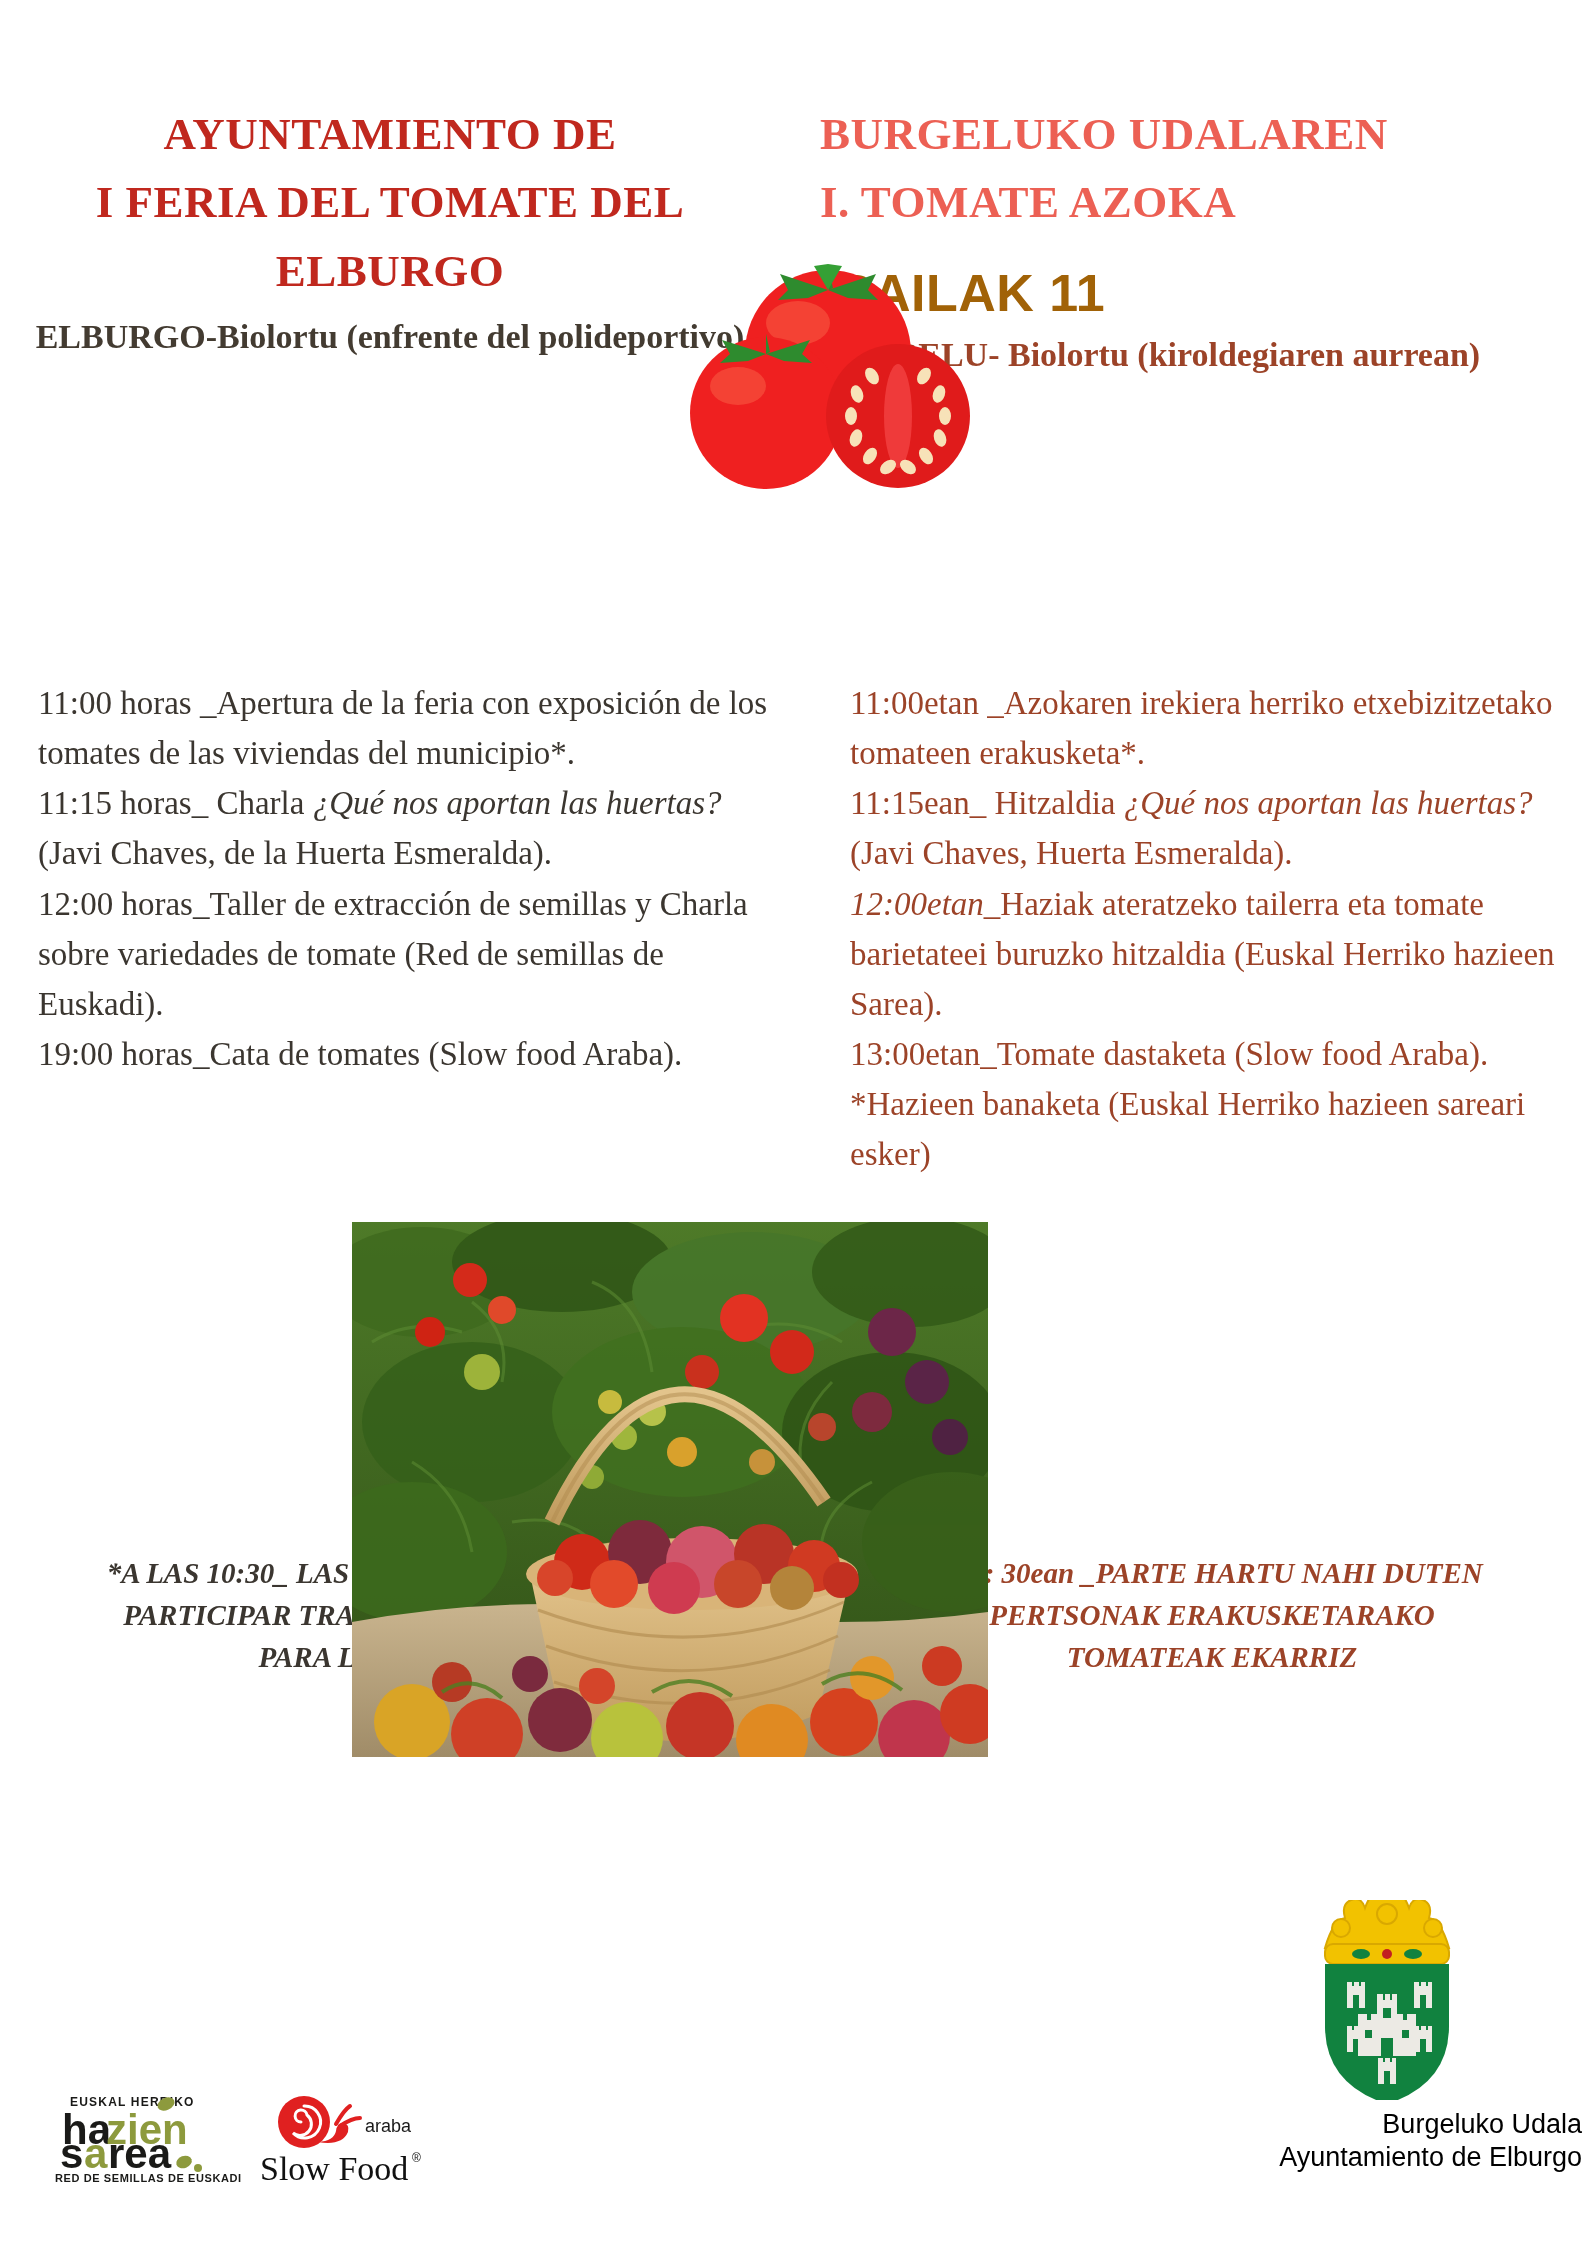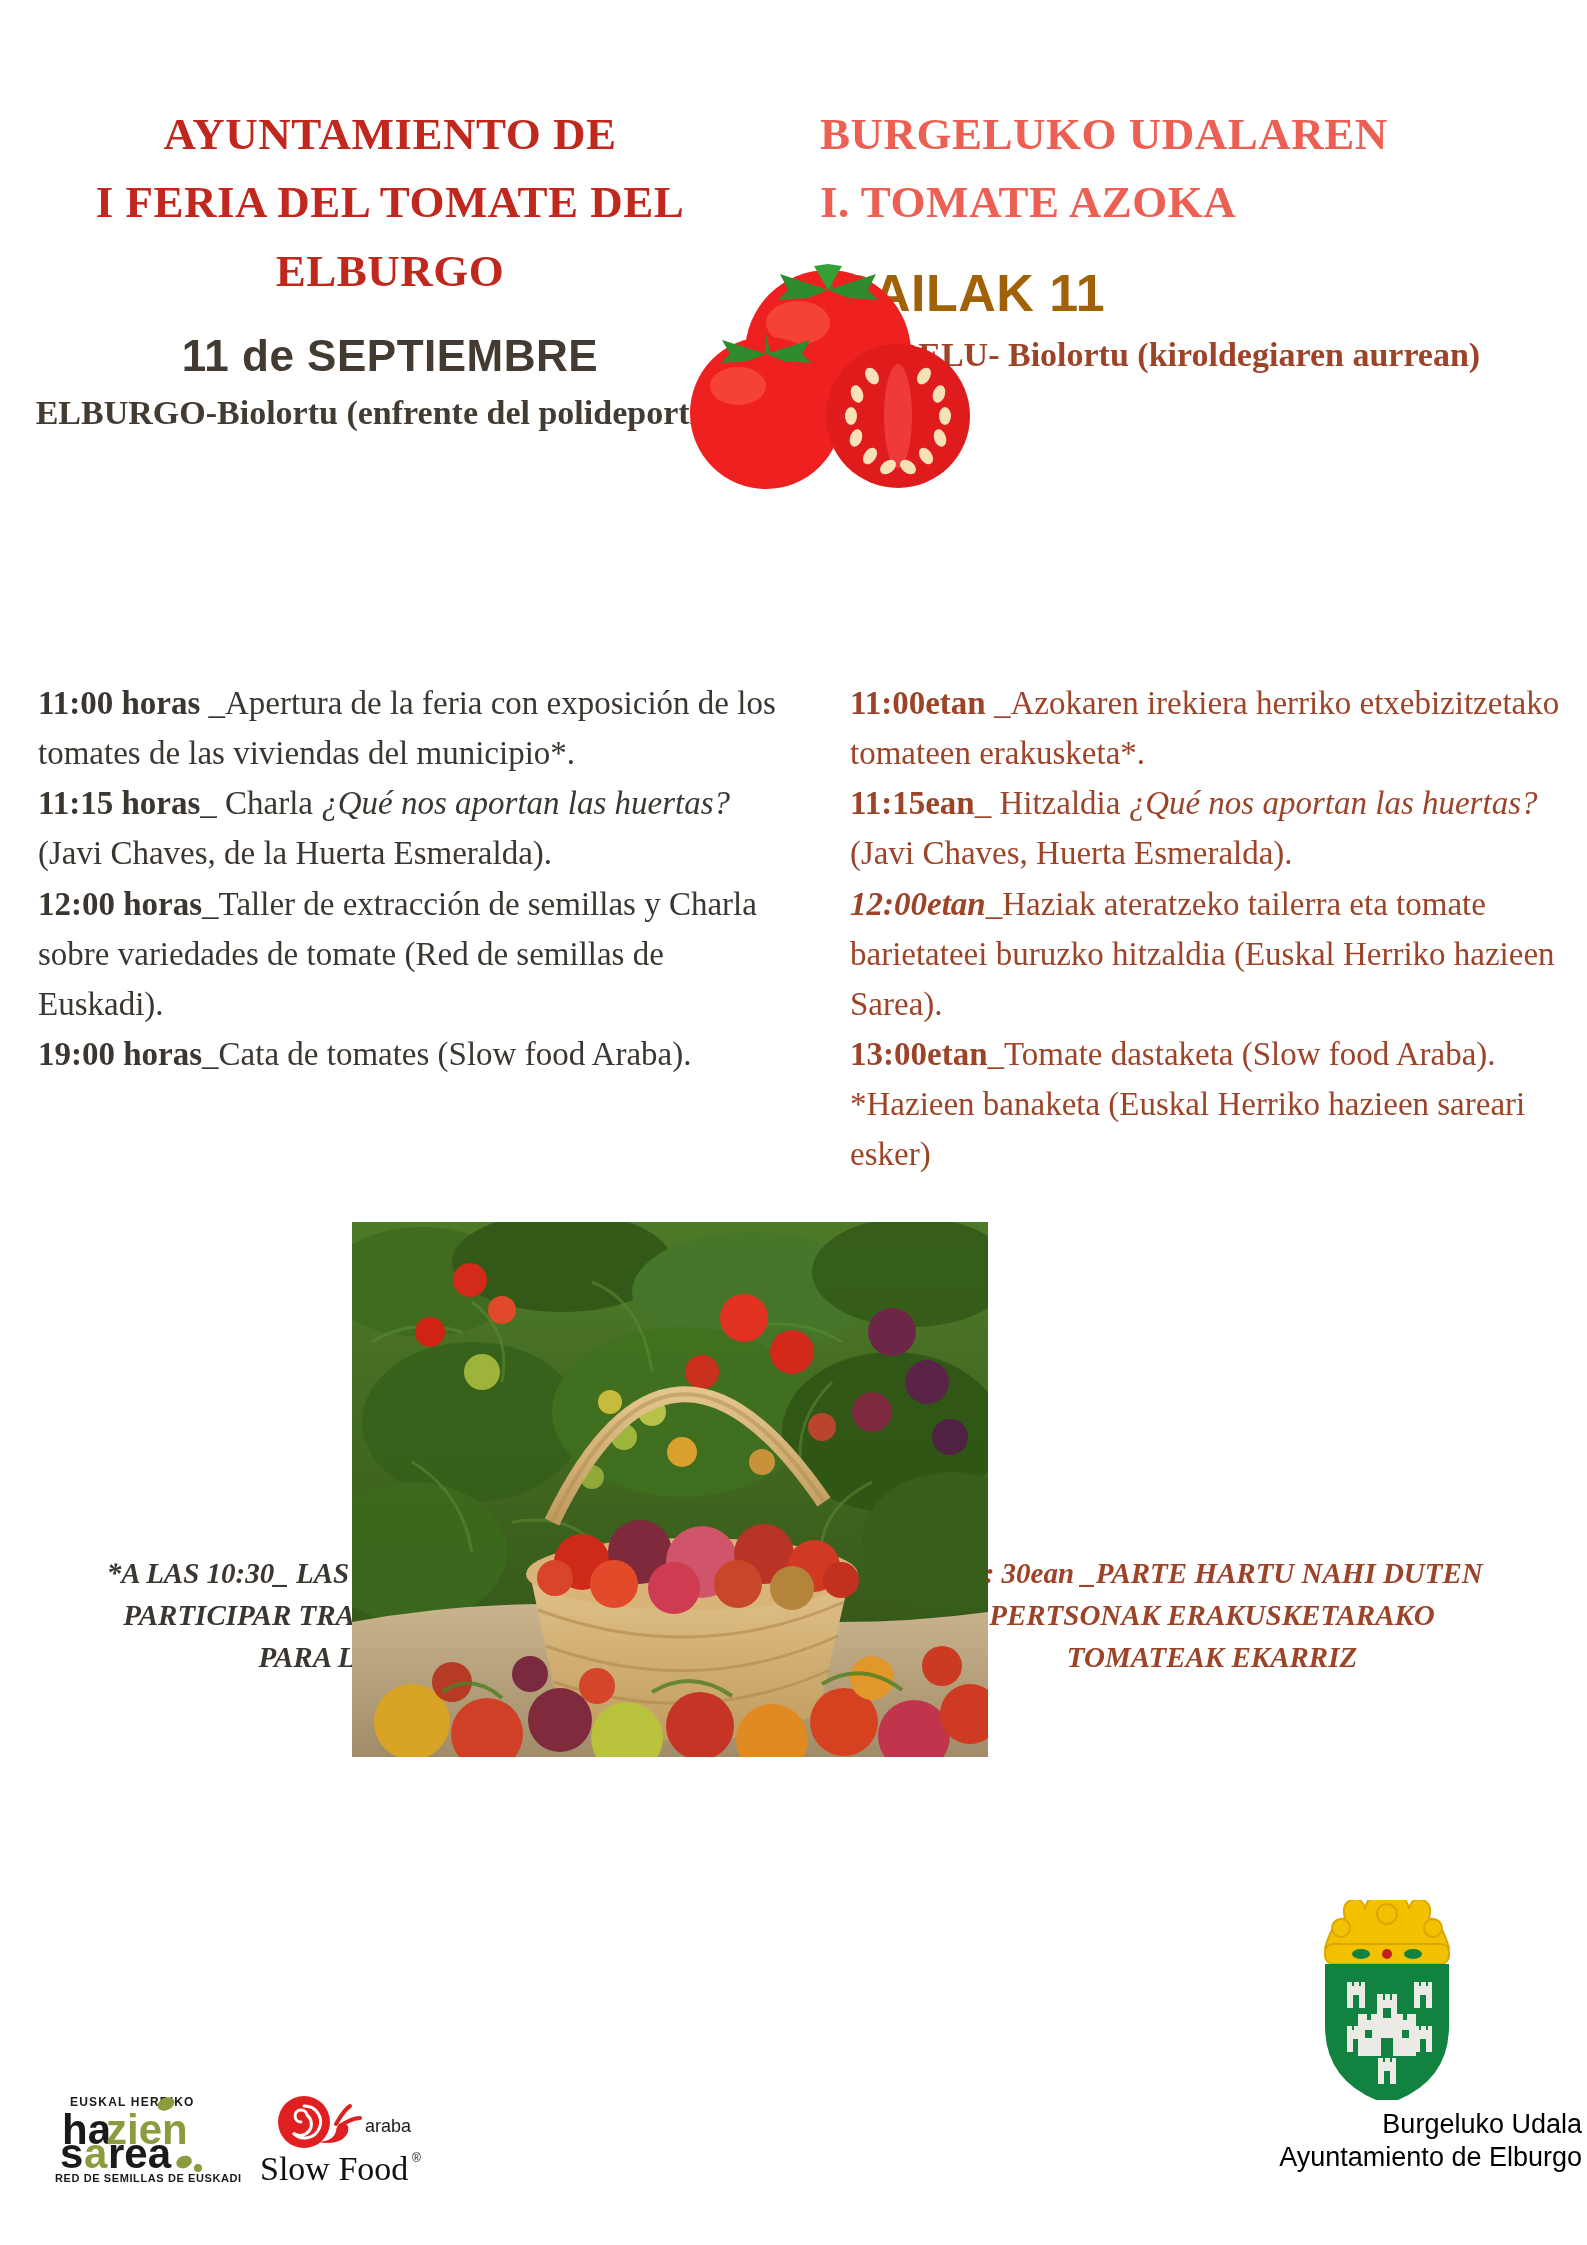--- a/index.html
+++ b/index.html
@@ -109,21 +109,21 @@
   }
   .sched p {
     margin: 0;
     font-family: "Liberation Serif", serif;
     font-size: 33px;
     line-height: 1.52;
     text-align: left;
   }
   .sched-left p { color: #3b3630; }
   .sched-right p { color: #9c4328; }
-  .sched b { font-weight: bold; }
+  .sched b { font-weight: normal; }
   .sched i { font-style: italic; }
 
   
   .note {
     position: absolute;
     top: 1552px;
     font-family: "Liberation Serif", serif;
     font-weight: bold;
     font-style: italic;
     font-size: 29px;
@@ -186,21 +186,20 @@
 </style>
 </head>
 <body>
 
 <div class="header">
 
   <div class="col-left-head">
     <div class="title-es">AYUNTAMIENTO DE</div>
     <div class="title-es">I FERIA DEL TOMATE DEL</div>
     <div class="title-es">ELBURGO</div>
-    <div class="date-es">11  de SEPTIEMBRE</div>
     <div class="place-es">ELBURGO-Biolortu (enfrente del polideportivo)</div>
   </div>
 
   <div class="col-right-head">
     <div class="title-eu">BURGELUKO UDALAREN</div>
     <div class="title-eu">I. TOMATE AZOKA</div>
     <div class="date-eu">IRAILAK 11</div>
     <div class="place-eu">BURGELU- Biolortu (kiroldegiaren aurrean)</div>
   </div>
 

